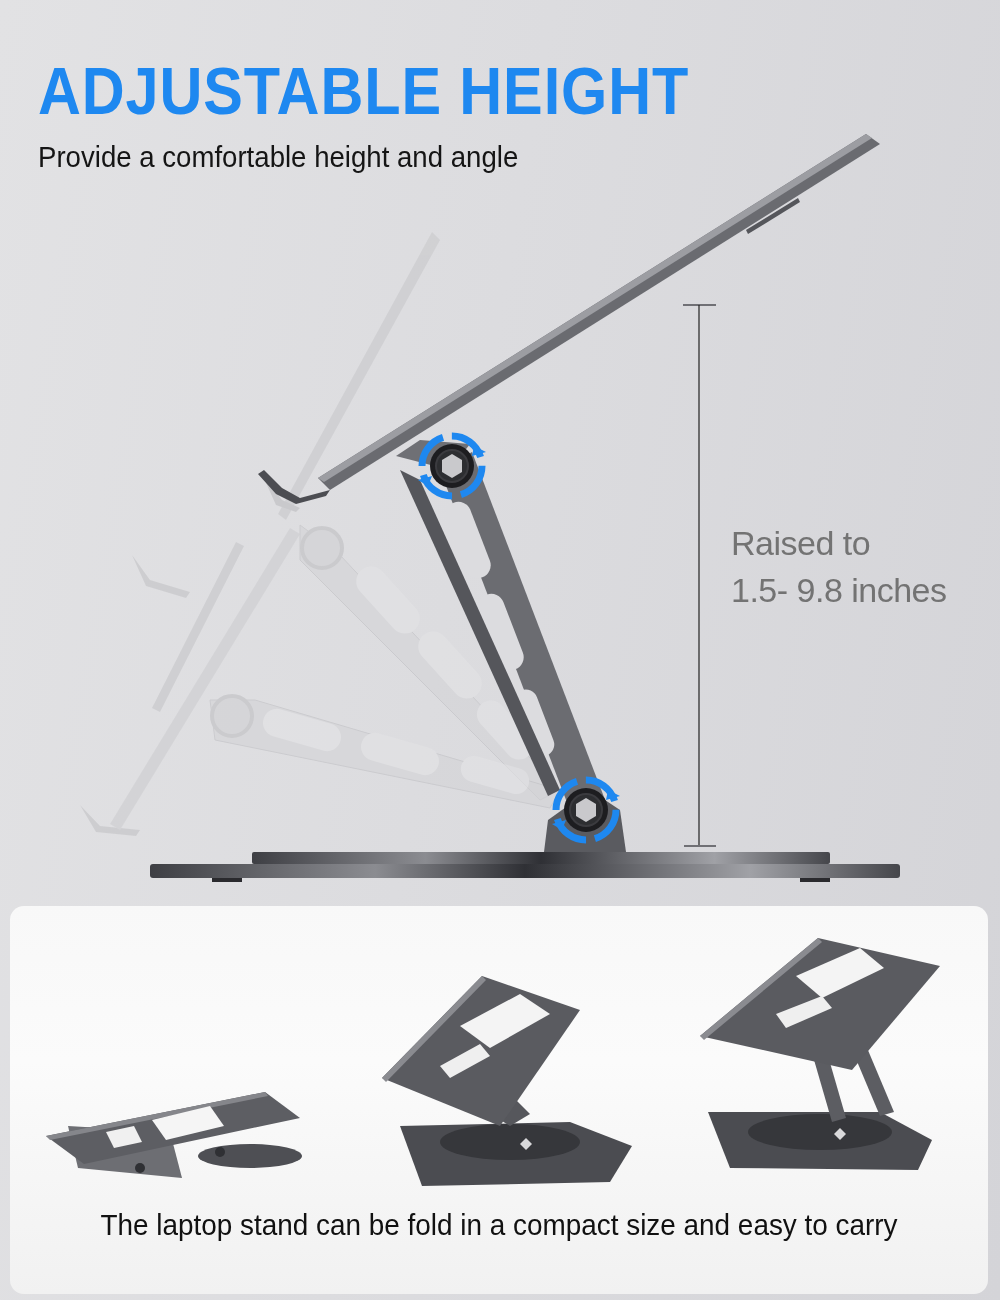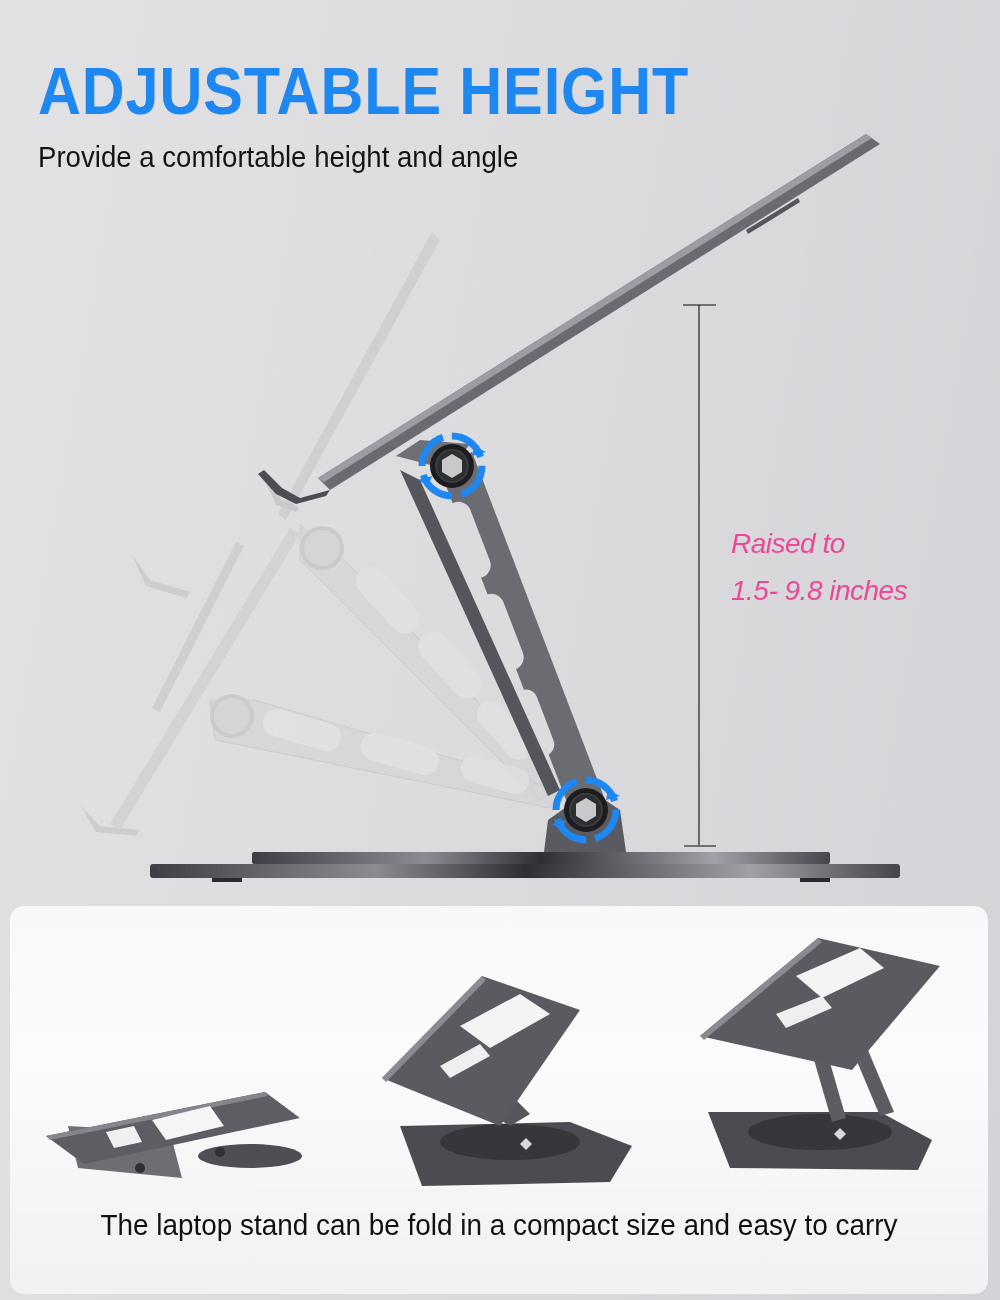--- a/index.html
+++ b/index.html
@@ -16,21 +16,21 @@
     transform: scaleX(0.9); transform-origin: left center;
   }
   .subtitle {
     position: absolute; left: 38px; top: 140px;
     font-size: 30px; color: #151515; line-height: 1.1;
     transform: scaleX(0.92); transform-origin: left center;
   }
   .hero { position: absolute; left: 0; top: 0; width: 1000px; height: 900px; }
   .measure-label {
     position: absolute; left: 731px; top: 520px;
-    font-size: 28px; color: #ec4899; line-height: 47px; letter-spacing: -0.5px; font-style: italic;
+    font-size: 34px; color: #737373; line-height: 47px; letter-spacing: -0.5px;
   }
   .panel {
     position: absolute; left: 10px; top: 906px; width: 978px; height: 388px;
     background: linear-gradient(180deg, #f8f8f8 0%, #fbfbfb 40%, #f1f1f1 100%);
     border-radius: 14px;
   }
   .panel svg { position: absolute; left: 0; top: 0; }
   .caption {
     position: absolute; left: 0; width: 978px; top: 302px;
     text-align: center; font-size: 30px; color: #111;

